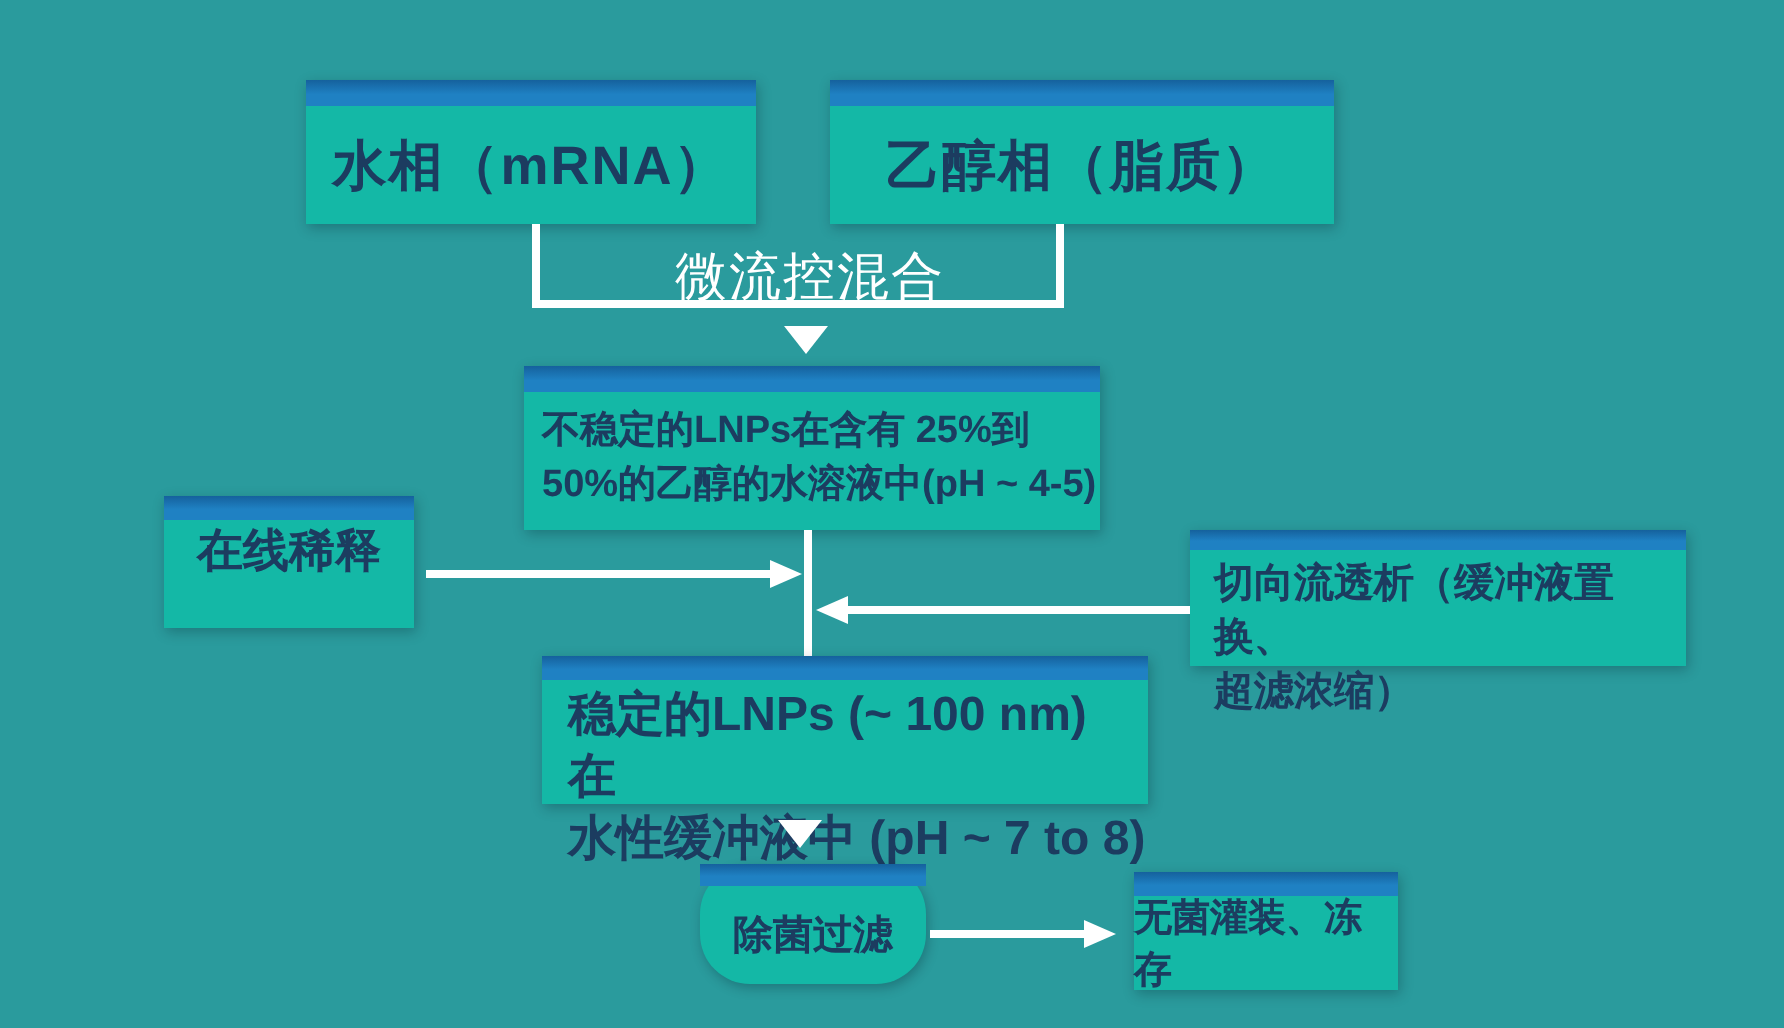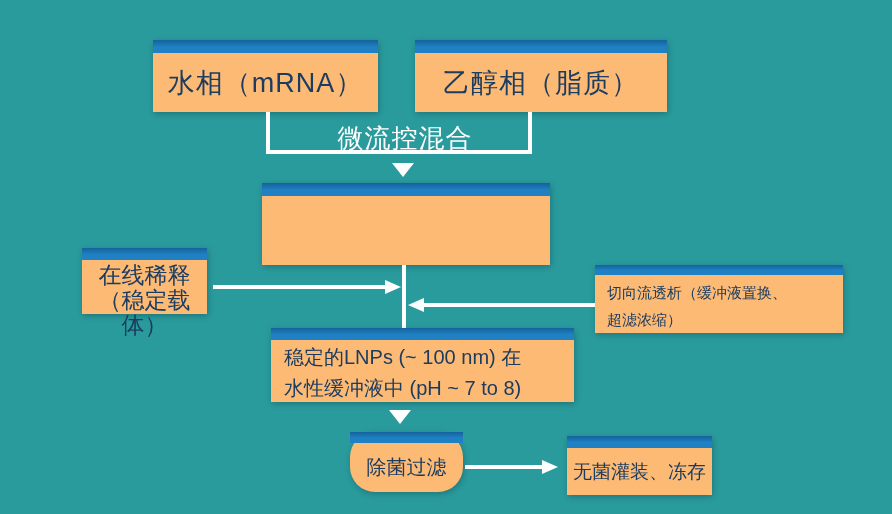--- a/index.html
+++ b/index.html
@@ -2,22 +2,23 @@
 <html><head>
 <meta charset="utf-8">
 <style>
   html, body { margin:0; padding:0; background:#2a9b9d; }
   .canvas {
     position:relative; width:892px; height:514px;
     background:#2a9b9d; overflow:hidden;
     font-family:"Liberation Sans", sans-serif;
   }
   .node {
-    position:absolute; background:#fdba74; color:#1c3c60;
+    position:absolute; background:#14b8a6; color:#1c3c60;
     box-shadow:1px 2px 6px rgba(0,25,35,.28);
+    font-weight:bold;
   }
   .node .bar {
     position:absolute; top:0; left:0; right:0;
     background:linear-gradient(180deg,#15619d 0%, #1f81c3 55%, #1f81c3 100%);
   }
   .txt { position:absolute; left:0; right:0; }
 
   
   #n-aqueous   { left:153px; top:40px;  width:225px; height:72px; }
   #n-ethanol   { left:415px; top:40px;  width:252px; height:72px; }
@@ -33,34 +34,34 @@
   #n-unstable .txt { top:19px; padding-left:9px; font-size:19px; line-height:27px; }
 
   
   #n-dilution { left:82px; top:248px; width:125px; height:66px; }
   #n-dilution .bar { height:12px; }
   #n-dilution .txt { top:15px; text-align:center; font-size:23px; line-height:25px; }
 
   
   #n-tff { left:595px; top:265px; width:248px; height:68px; }
   #n-tff .bar { height:10px; }
-  #n-tff .txt { top:14px; padding-left:12px; font-size:15px; line-height:27px; }
+  #n-tff .txt { top:14px; padding-left:12px; font-size:20px; line-height:27px; }
 
   
   #n-stable { left:271px; top:328px; width:303px; height:74px; }
   #n-stable .bar { height:12px; }
-  #n-stable .txt { top:14px; padding-left:13px; font-size:20px; line-height:31px; }
+  #n-stable .txt { top:14px; padding-left:13px; font-size:24px; line-height:31px; }
 
   
   #n-filtration { left:350px; top:432px; width:113px; height:60px;border-radius:25px; }
   #n-filtration .bar { height:11px; }
   #n-filtration .txt { top:11px; bottom:0; display:flex; align-items:center; justify-content:center; font-size:20px; }
 
   
-  #n-filling { left:567px; top:436px; width:145px; height:59px; }
+  #n-filling { left:567px; top:436px; width:132px; height:59px; }
   #n-filling .bar { height:12px; }
   #n-filling .txt { top:12px; bottom:0; display:flex; align-items:center; justify-content:center; font-size:19px; }
 
   
   .cline { position:absolute; background:#ffffff; }
   #bracket-left-v  { left:266px; top:112px; width:4px; height:42px; }
   #bracket-right-v { left:528px; top:112px; width:4px; height:42px; }
   #bracket-h       { left:266px; top:150px; width:266px; height:4px; }
   #v-unstable-stable { left:402px; top:265px; width:4px; height:63px; }
   #stem-dilution { left:213px; top:285px; width:174px; height:4px; }
@@ -98,29 +99,32 @@
   </div>
 
   <div class="cline" id="bracket-left-v"></div>
   <div class="cline" id="bracket-right-v"></div>
   <div class="cline" id="bracket-h"></div>
   <div class="mix-label">微流控混合</div>
   <div class="ah ah-down" id="ah-mix"></div>
 
   <div class="node" id="n-unstable">
     <div class="bar"></div>
+    <div class="txt">
+      <div>不稳定的LNPs在含有 25%到</div>
+      <div>50%的乙醇的水溶液中(pH ~ 4-5)</div>
+    </div>
   </div>
 
   <div class="cline" id="v-unstable-stable"></div>
 
   <div class="node" id="n-dilution">
     <div class="bar"></div>
     <div class="txt">
       <div>在线稀释</div>
-      <div>（稳定载体）</div>
     </div>
   </div>
   <div class="cline" id="stem-dilution"></div>
   <div class="ah ah-right" id="ah-dilution"></div>
 
   <div class="node" id="n-tff">
     <div class="bar"></div>
     <div class="txt">
       <div>切向流透析（缓冲液置换、</div>
       <div>超滤浓缩）</div>

